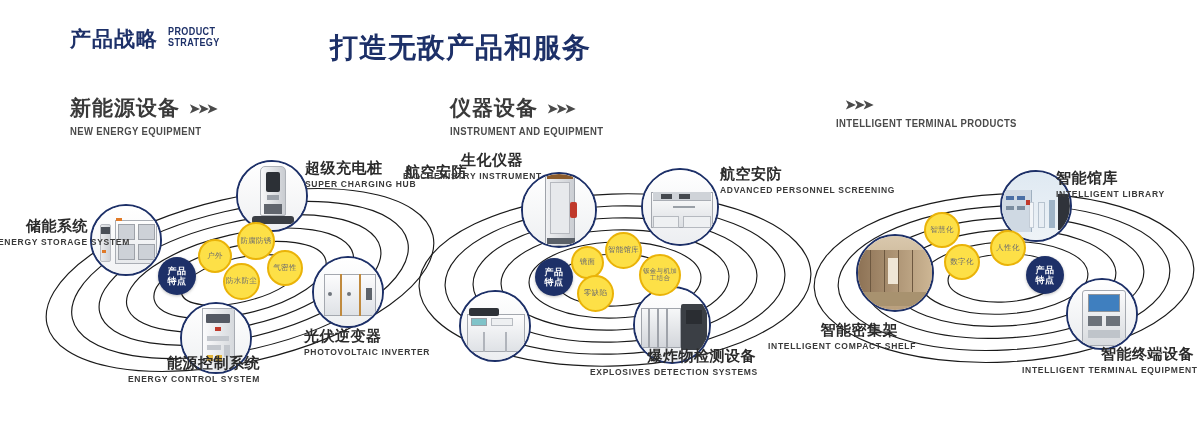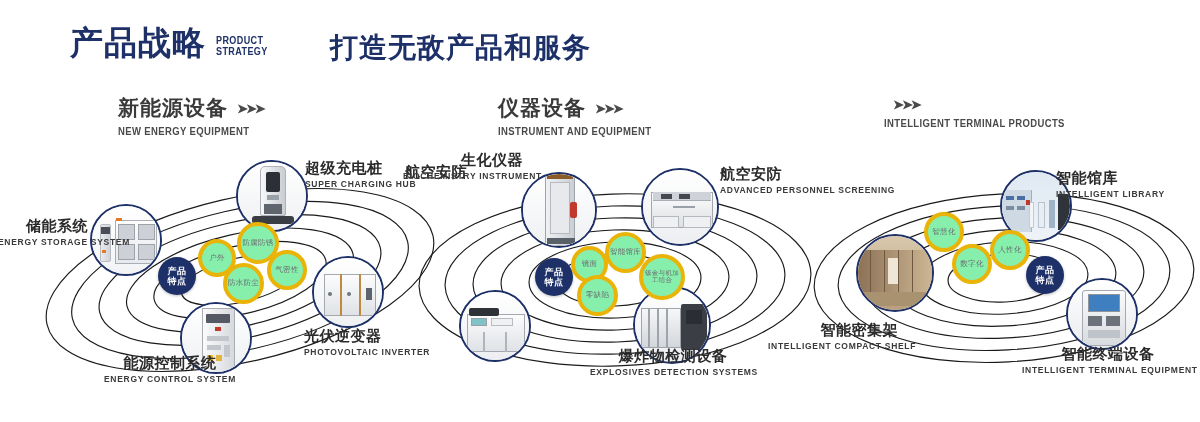--- a/index.html
+++ b/index.html
@@ -6,37 +6,37 @@
   body{
     width:1200px;height:422px;background:#ffffff;
     font-family:"Liberation Sans","DejaVu Sans",sans-serif;
     overflow:hidden;position:relative;
   }
   .page{position:relative;width:1200px;height:422px;overflow:hidden;}
 
   
   .hdr{position:absolute;left:70px;top:26px;display:flex;align-items:flex-end;}
   .hdr-cn{
-    font-size:33px;font-weight:bold;color:#1d3068;letter-spacing:1px;
+    font-size:21px;font-weight:bold;color:#1d3068;letter-spacing:1px;
     line-height:1;font-family:"DejaVu Sans",sans-serif;
   }
   .hdr-en{
     margin-left:10px;margin-bottom:2px;color:#1d3068;
     font-size:11px;font-weight:bold;line-height:11px;letter-spacing:.5px;
     transform:scaleX(.82);transform-origin:left bottom;
     font-family:"Liberation Sans",sans-serif;
   }
   .hdr-slogan{
     position:absolute;left:330px;top:34px;
     font-size:28px;font-weight:bold;color:#1d3068;letter-spacing:1px;
     font-family:"DejaVu Sans",sans-serif;line-height:1;
   }
 
   
-  .sect{position:absolute;margin-left:48px;}
+  .sect{position:absolute;}
   .sect .sect-cn{
     font-size:21px;font-weight:bold;color:#3a3a3a;letter-spacing:1px;
     font-family:"DejaVu Sans",sans-serif;line-height:1;
     display:flex;align-items:center;
   }
   .sect .chevrons{
     margin-left:9px;font-size:13px;color:#4a4a4a;letter-spacing:-2px;font-weight:bold;
     font-family:"Liberation Sans",sans-serif;
   }
   .sect .sect-en{
@@ -63,34 +63,34 @@
   .lbl{position:absolute;white-space:nowrap;}
   .lbl .cn{
     font-size:15px;font-weight:bold;color:#2b2b2b;letter-spacing:.5px;
     font-family:"DejaVu Sans",sans-serif;line-height:1.1;
   }
   .lbl .en{
     font-size:8.5px;font-weight:bold;color:#3a3a3a;letter-spacing:.7px;
     font-family:"Liberation Sans",sans-serif;line-height:1.25;margin-top:2px;
   }
   .lbl.ta-r{text-align:right;}
-  .lbl.ta-c{text-align:center;}
+  .lbl.ta-c{text-align:right;}
 
   
   .core{
     position:absolute;border-radius:50%;background:#1d3068;color:#fff;
     display:flex;flex-direction:column;align-items:center;justify-content:center;
     font-size:9px;font-weight:bold;line-height:1.12;letter-spacing:.5px;
     font-family:"DejaVu Sans",sans-serif;
     box-shadow:0 1px 3px rgba(0,0,0,.25);
   }
   
   .feat{
-    position:absolute;border-radius:50%;background:#86efac;
-    border:4px solid #eab308;color:#6c6c70;
+    position:absolute;border-radius:50%;background:#fde047;
+    border:2px solid #eab308;color:#6c6c70;
     display:flex;flex-direction:column;align-items:center;justify-content:center;
     font-size:7.5px;line-height:1.15;letter-spacing:.3px;
     font-family:"DejaVu Sans",sans-serif;text-align:center;
   }
 </style>
 </head>
 <body>
 
 <div class="page">
 
@@ -377,18 +377,18 @@
     <div class="core" style="left:218px;top:106px;width:38px;height:38px;">
       <span>产品</span>
       <span>特点</span>
     </div>
     <div class="feat" style="left:116px;top:62px;width:32px;height:32px;">
         <span>智慧化</span>
       </div>
     <div class="feat" style="left:182px;top:80px;width:32px;height:32px;">
         <span>人性化</span>
       </div>
-    <div class="feat" style="left:144px;top:94px;width:32px;height:32px;">
+    <div class="feat" style="left:136px;top:94px;width:32px;height:32px;">
         <span>数字化</span>
       </div>
   </div>
 
 </div>
 
 </body></html>

